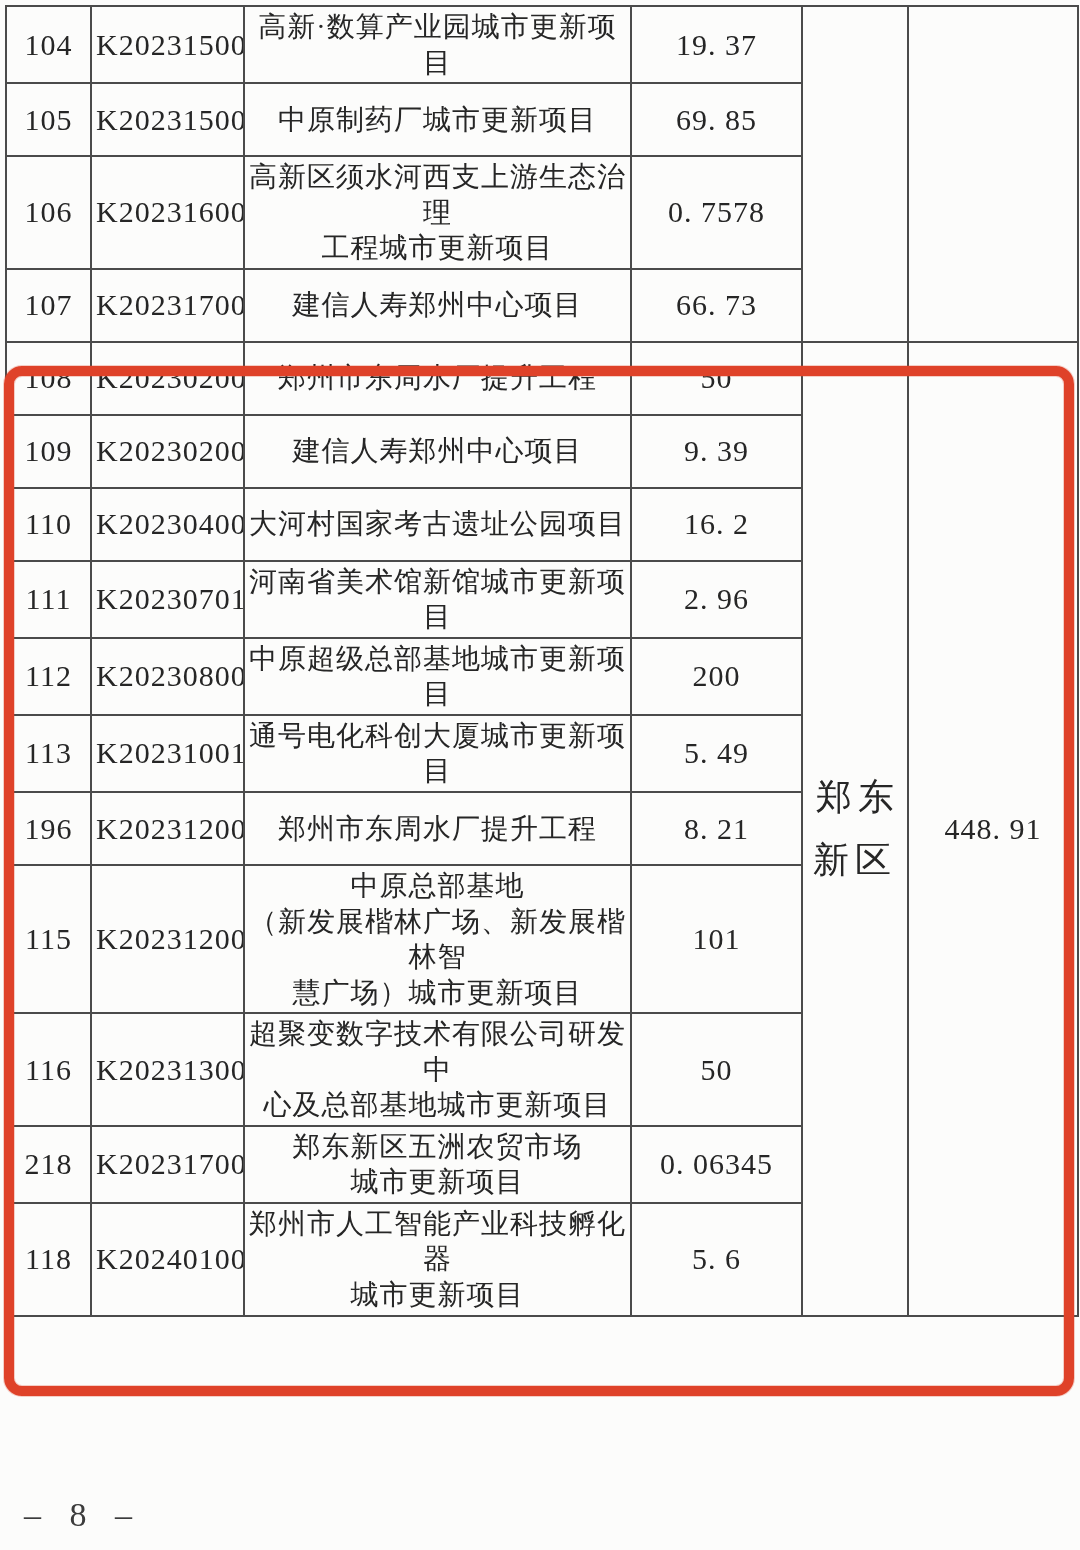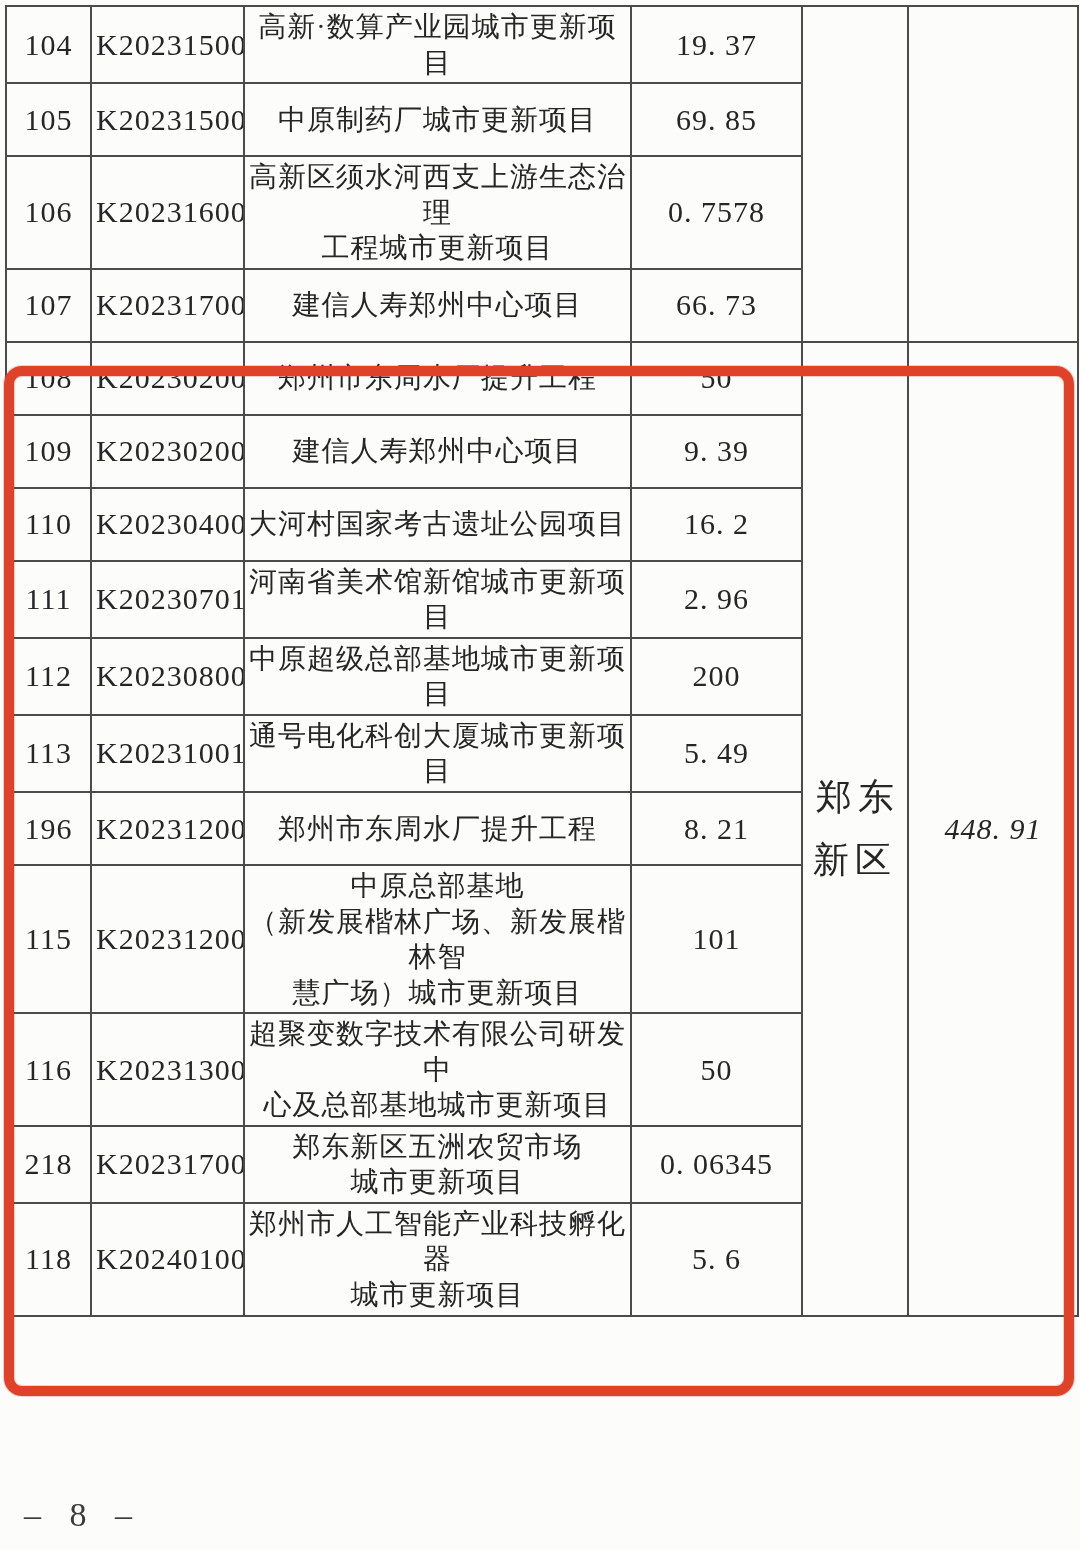--- a/index.html
+++ b/index.html
@@ -38,21 +38,21 @@
   .c-code  { font-size: 30px; letter-spacing: 1px; }
   .c-name  { font-size: 28px; line-height: 1.27; letter-spacing: 1px; white-space: pre-line; }
   .c-val   { font-size: 30px; letter-spacing: 1px; }
   .c-district {
     font-size: 36px;
     line-height: 1.75;
     letter-spacing: 6px;
     white-space: pre-line;
     text-indent: 6px; 
   }
-  .c-total { font-size: 30px; letter-spacing: 1px; font-style: italic; }
+  .c-total { font-size: 30px; letter-spacing: 1px; }
 
   .highlight-box {
     position: absolute;
     left: 4px;
     top: 366px;
     width: 1070px;
     height: 1030px;
     border: 10px solid #df4229;
     border-radius: 18px;
     box-sizing: border-box;

